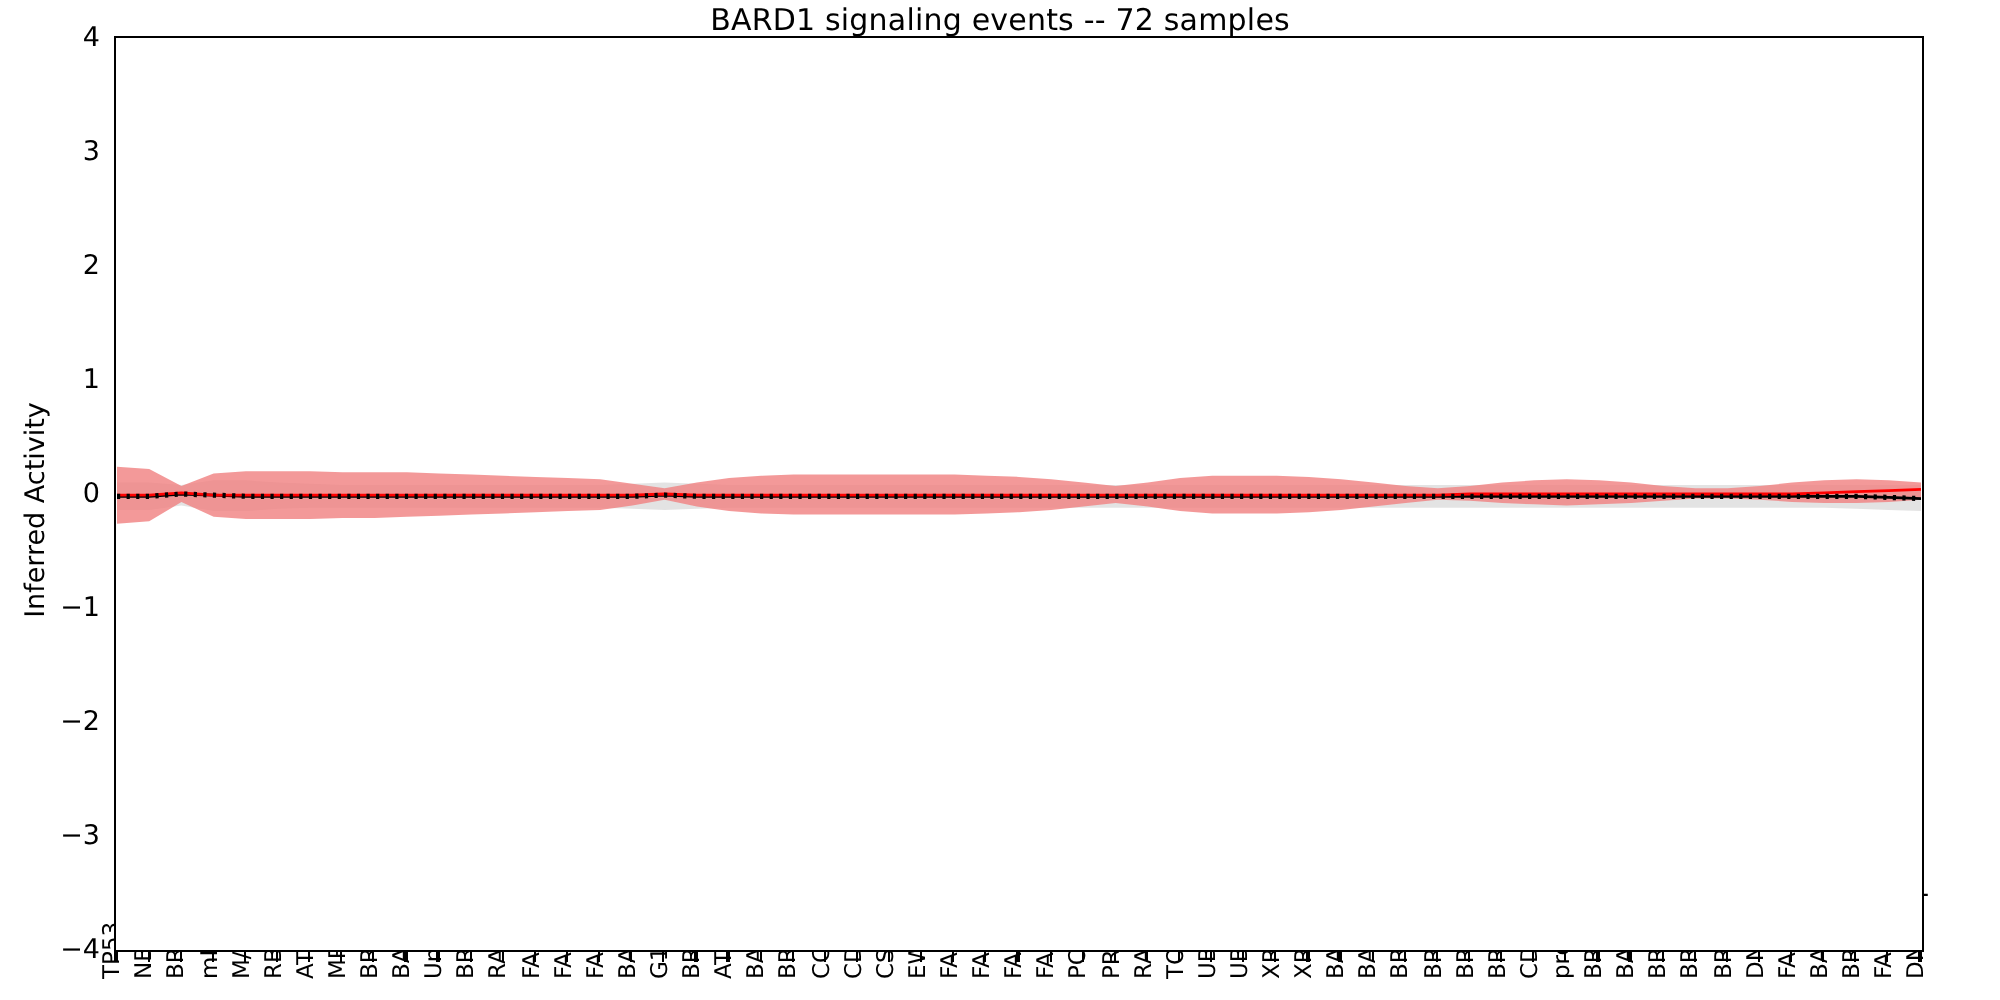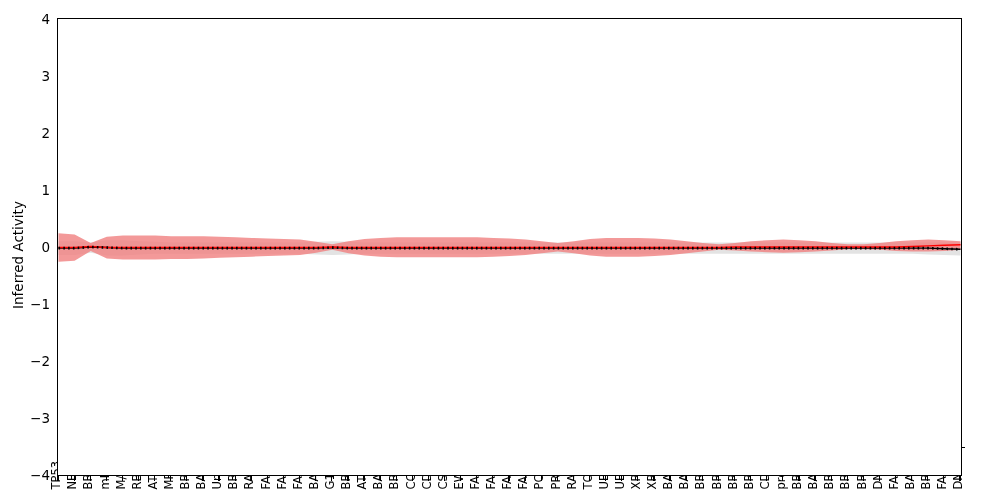--- a/index.html
+++ b/index.html
@@ -54,20 +54,21 @@
   }
   .legend-row{display:flex;align-items:center;height:26px;}
   .legend-swatch{width:44px;height:0;border-top-width:1.6px;border-top-style:solid;margin-right:14px;}
   .legend-text{font-size:16.5px;color:#000;white-space:nowrap;}
 </style>
 </head>
 <body>
 
 <div id="root">
 
+  <div id="chart-title">BARD1 signaling events -- 72 samples</div>
 
   <div id="y-axis-title">Inferred Activity</div>
 
   <div id="y-axis-ticks">
       <div class="ytick-mark" style="top: 18.4px;"></div>
       <div class="ytick-mark-r" style="top: 18.4px;"></div>
       <div class="ytick-txt" style="top: 19px;">4</div>
       <div class="ytick-mark" style="top: 75.4px;"></div>
       <div class="ytick-mark-r" style="top: 75.4px;"></div>
       <div class="ytick-txt" style="top: 76px;">3</div>

